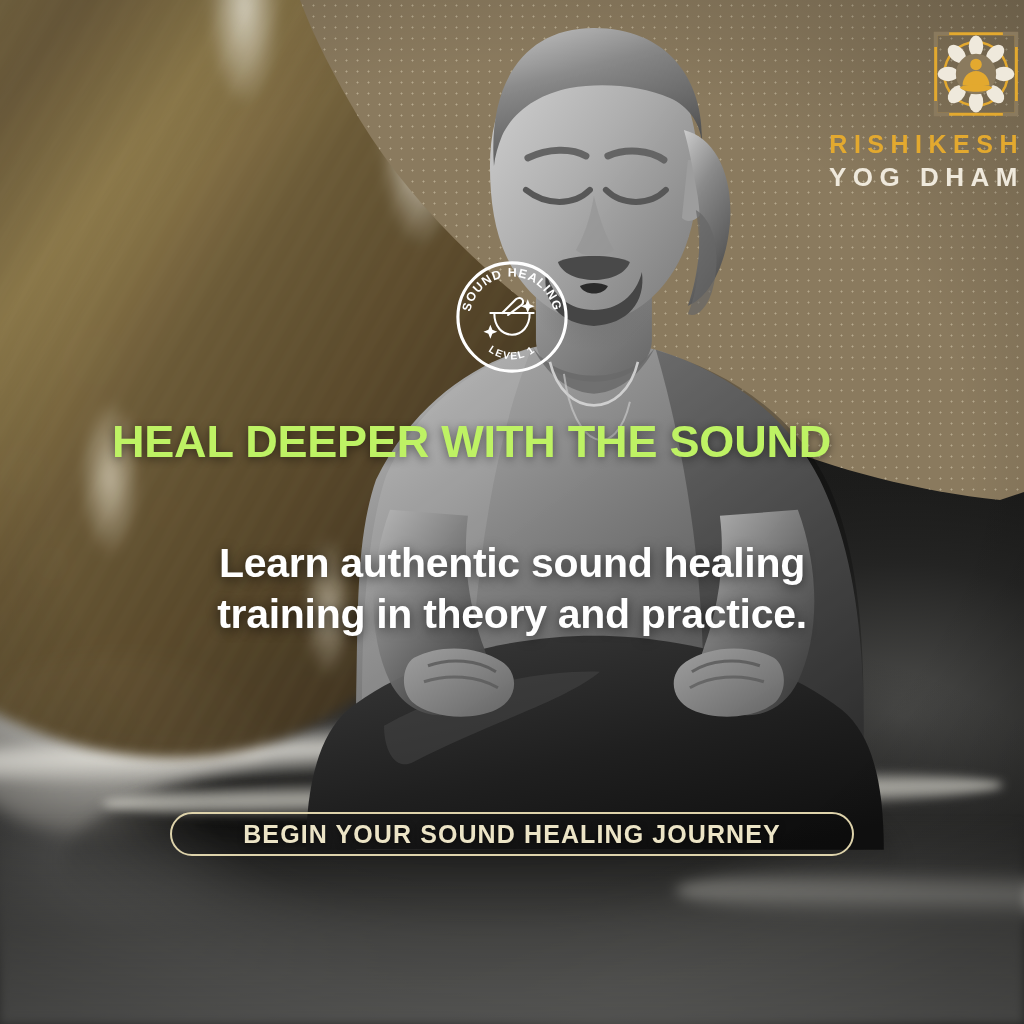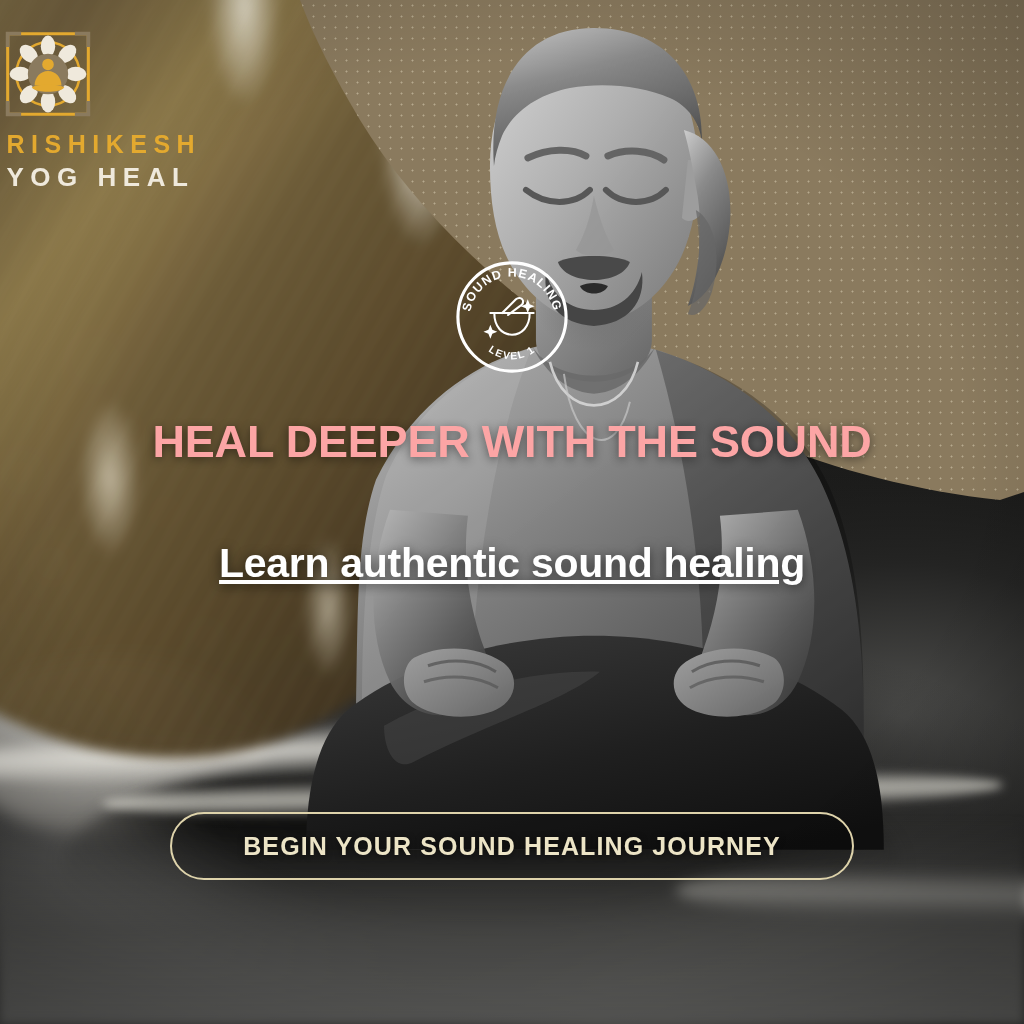--- a/index.html
+++ b/index.html
@@ -168,21 +168,21 @@
     filter: grayscale(1) contrast(1.02) brightness(1.0);
   }
   .figure svg { width: 100%; height: 100%; display: block; }
 
   
   .logo-block {
     position: absolute;
     left: 0; right: 0; top: 26px;
     display: flex;
     flex-direction: column;
-    align-items: flex-start;
+    align-items: flex-end;
     z-index: 6;
   }
   .logo-mark { width: 96px; height: 96px; display: block; }
   .logo-word-1 {
     margin-top: 10px;
     font-size: 25px;
     font-weight: 700;
     letter-spacing: 6.5px;
     color: #e3a92f;
     line-height: 1;
@@ -207,22 +207,22 @@
     z-index: 6;
   }
   .badge svg { width: 100%; height: 100%; display: block; }
 
   
   .headline {
     position: absolute;
     left: 50%; top: 416px;
     transform: translateX(-50%);
     width: 800px;
-    text-align: center;
-    color: #fca5a5;
+    text-align: left;
+    color: #bef264;
     font-size: 45px;
     font-weight: 800;
     line-height: 1.16;
     letter-spacing: -0.2px;
     text-transform: uppercase;
     text-shadow: 0 2px 10px rgba(0,0,0,.48);
     z-index: 6;
   }
   .subhead {
     position: absolute;
@@ -230,28 +230,27 @@
     transform: translateX(-50%);
     width: 720px;
     text-align: center;
     color: #ffffff;
     font-size: 41px;
     font-weight: 700;
     line-height: 1.25;
     letter-spacing: -0.3px;
     text-shadow: 0 2px 12px rgba(0,0,0,.60);
     z-index: 6;
-    text-decoration: underline;
   }
 
   
   .cta {
     position: absolute;
     left: 170px; top: 812px;
-    width: 684px; height: 68px;
+    width: 684px; height: 44px;
     border: 2px solid #ded3ab;
     border-radius: 999px;
     background: rgba(0,0,0,.16);
     display: flex;
     align-items: center;
     justify-content: center;
     color: #ece4c6;
     font-size: 25px;
     font-weight: 800;
     letter-spacing: 1.1px;
@@ -436,21 +435,21 @@
       </g>
       <circle cx="50" cy="50" r="21" fill="#8a7a5e"></circle>
 
       <g fill="#e3a92f">
         <circle cx="50" cy="40" r="6"></circle>
         <path d="M50 47 C 58 47, 64 54, 64 62 L 36 62 C 36 54, 42 47, 50 47 Z"></path>
         <path d="M33 64 C 40 60, 60 60, 67 64 C 62 70, 38 70, 33 64 Z"></path>
       </g>
     </svg>
     <div class="logo-word-1">RISHIKESH</div>
-    <div class="logo-word-2">YOG HEAL</div>
+    <div class="logo-word-2">YOG DHAM</div>
   </div>
 
   <div class="badge">
     <svg viewBox="0 0 120 120" aria-hidden="true">
       <defs>
         <path id="arcTop" d="M 17 62 A 43 43 0 0 1 103 62"></path>
         <path id="arcBottom" d="M 26 82 A 38 38 0 0 0 94 82"></path>
       </defs>
       <circle cx="60" cy="60" r="55" fill="none" stroke="#ffffff" stroke-width="3.2"></circle>
       <text font-family="Liberation Sans, sans-serif" font-size="12.5" font-weight="700" letter-spacing="1.2" fill="#ffffff">
@@ -472,19 +471,20 @@
       </g>
     </svg>
   </div>
 
   <div class="headline">
     <div>HEAL DEEPER WITH THE SOUND</div>
   </div>
 
   <div class="subhead">
     <div>Learn authentic sound healing</div>
+    <div>training in theory and practice.</div>
   </div>
 
   <div class="cta">
     <span>BEGIN YOUR SOUND HEALING JOURNEY</span>
   </div>
 
 </div>
 
 </body></html>

